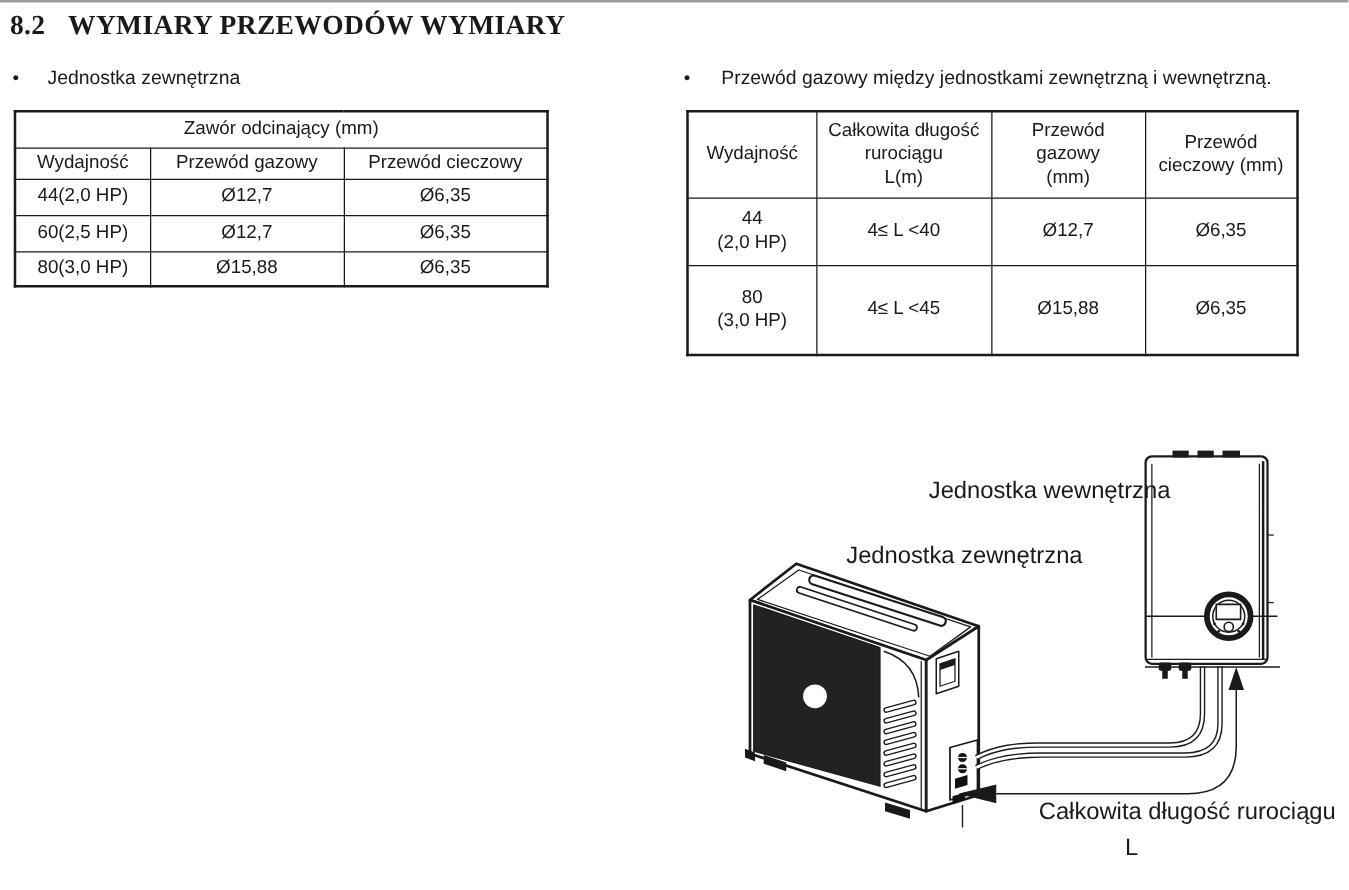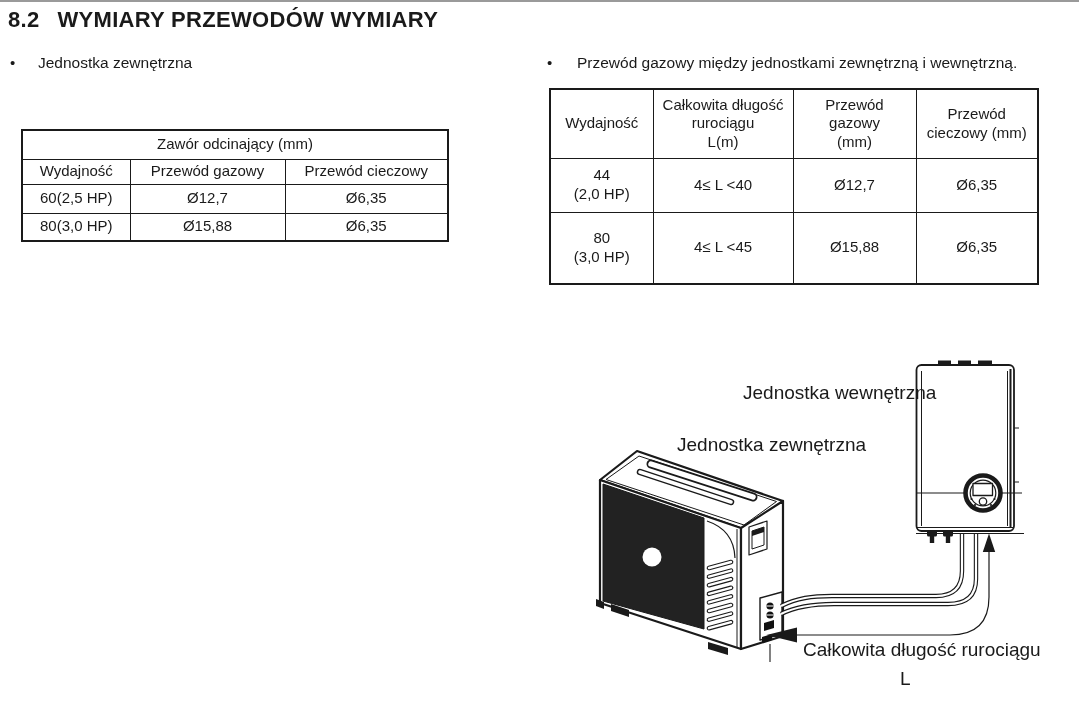--- a/index.html
+++ b/index.html
@@ -2,28 +2,28 @@
 <html><head>
 <meta charset="utf-8">
 <style>
   html,body{margin:0;padding:0;background:#fff;}
   #page{
     position:relative;width:1079px;height:712px;background:#fff;overflow:hidden;
     font-family:"Liberation Sans",sans-serif;color:#1a1a1a;
   }
   .abs{position:absolute;}
   #top-rule{left:0;top:0;width:1079px;height:2px;}
-  #heading{left:8px;top:7px;display:flex;gap:18px;font-size:22px;font-weight:bold;letter-spacing:.3px;white-space:nowrap;}
+  #heading{left:8px;top:7px;display:flex;gap:18px;font-size:22px;font-weight:bold;letter-spacing:.3px;white-space:nowrap;font-family:Liberation Serif, serif;}
   .bullet-marker{font-size:15px;line-height:20px;}
   .bullet-label{font-size:15.5px;line-height:20px;white-space:nowrap;}
   table{border-collapse:collapse;table-layout:fixed;font-size:15px;color:#1a1a1a;}
   table,td,th{border:1.5px solid #1a1a1a;}
   table{border-width:2px;}
   td,th{text-align:center;vertical-align:middle;font-weight:normal;white-space:pre-line;padding:0 2px;box-sizing:border-box;line-height:1.25;}
-  #left-table{left:21px;top:88px;width:426px;margin-top:41px;}
+  #left-table{left:11px;top:88px;width:426px;}
   #right-table{left:549px;top:88px;width:488px;}
   .diagram-label{font-size:19px;white-space:nowrap;line-height:18px;}
   svg line,svg path,svg polygon,svg rect,svg circle{vector-effect:none;}
 </style>
 </head>
 <body>
 
 <div id="page">
 
   <div id="top-rule" class="abs" style="background:#9a9a9a;"></div>
@@ -46,20 +46,25 @@
         <col style="width:163px">
       </colgroup>
     <tbody>
         <tr style="height:29px">
       <td colspan="3">Zawór odcinający (mm)</td>
     </tr>
     <tr style="height:25px">
       <th>Wydajność</th>
       <th>Przewód gazowy</th>
       <th>Przewód cieczowy</th>
+    </tr>
+    <tr style="height:29px">
+      <td>44(2,0 HP)</td>
+      <td>Ø12,7</td>
+      <td>Ø6,35</td>
     </tr>
     <tr style="height:29px">
       <td>60(2,5 HP)</td>
       <td>Ø12,7</td>
       <td>Ø6,35</td>
     </tr>
     <tr style="height:28px">
       <td>80(3,0 HP)</td>
       <td>Ø15,88</td>
       <td>Ø6,35</td>
@@ -206,16 +211,16 @@
       <g>
         <path d="M 797,635 L 950,635 Q 989,635 989,597 L 989,552" stroke-width="1.2"></path>
         <polygon points="766.5,635 797,627.5 797,642.5" fill="#1a1a1a" stroke="none"></polygon>
         <polygon points="989,533.5 982.8,552 995.2,552" fill="#1a1a1a" stroke="none"></polygon>
       </g>
     </g>
   </svg>
 
   <span class="abs diagram-label" style="left:743px;top:384px;">Jednostka wewnętrzna</span>
   <span class="abs diagram-label" style="left:677px;top:436px;">Jednostka zewnętrzna</span>
-  <span class="abs diagram-label" style="left:803px;top:641px;text-align:right;">Całkowita długość rurociągu</span>
+  <span class="abs diagram-label" style="left:831px;top:641px;text-align:right;">Całkowita długość rurociągu</span>
   <span class="abs diagram-label" style="left:900px;top:670px;">L</span>
 
 </div>
 
 </body></html>

